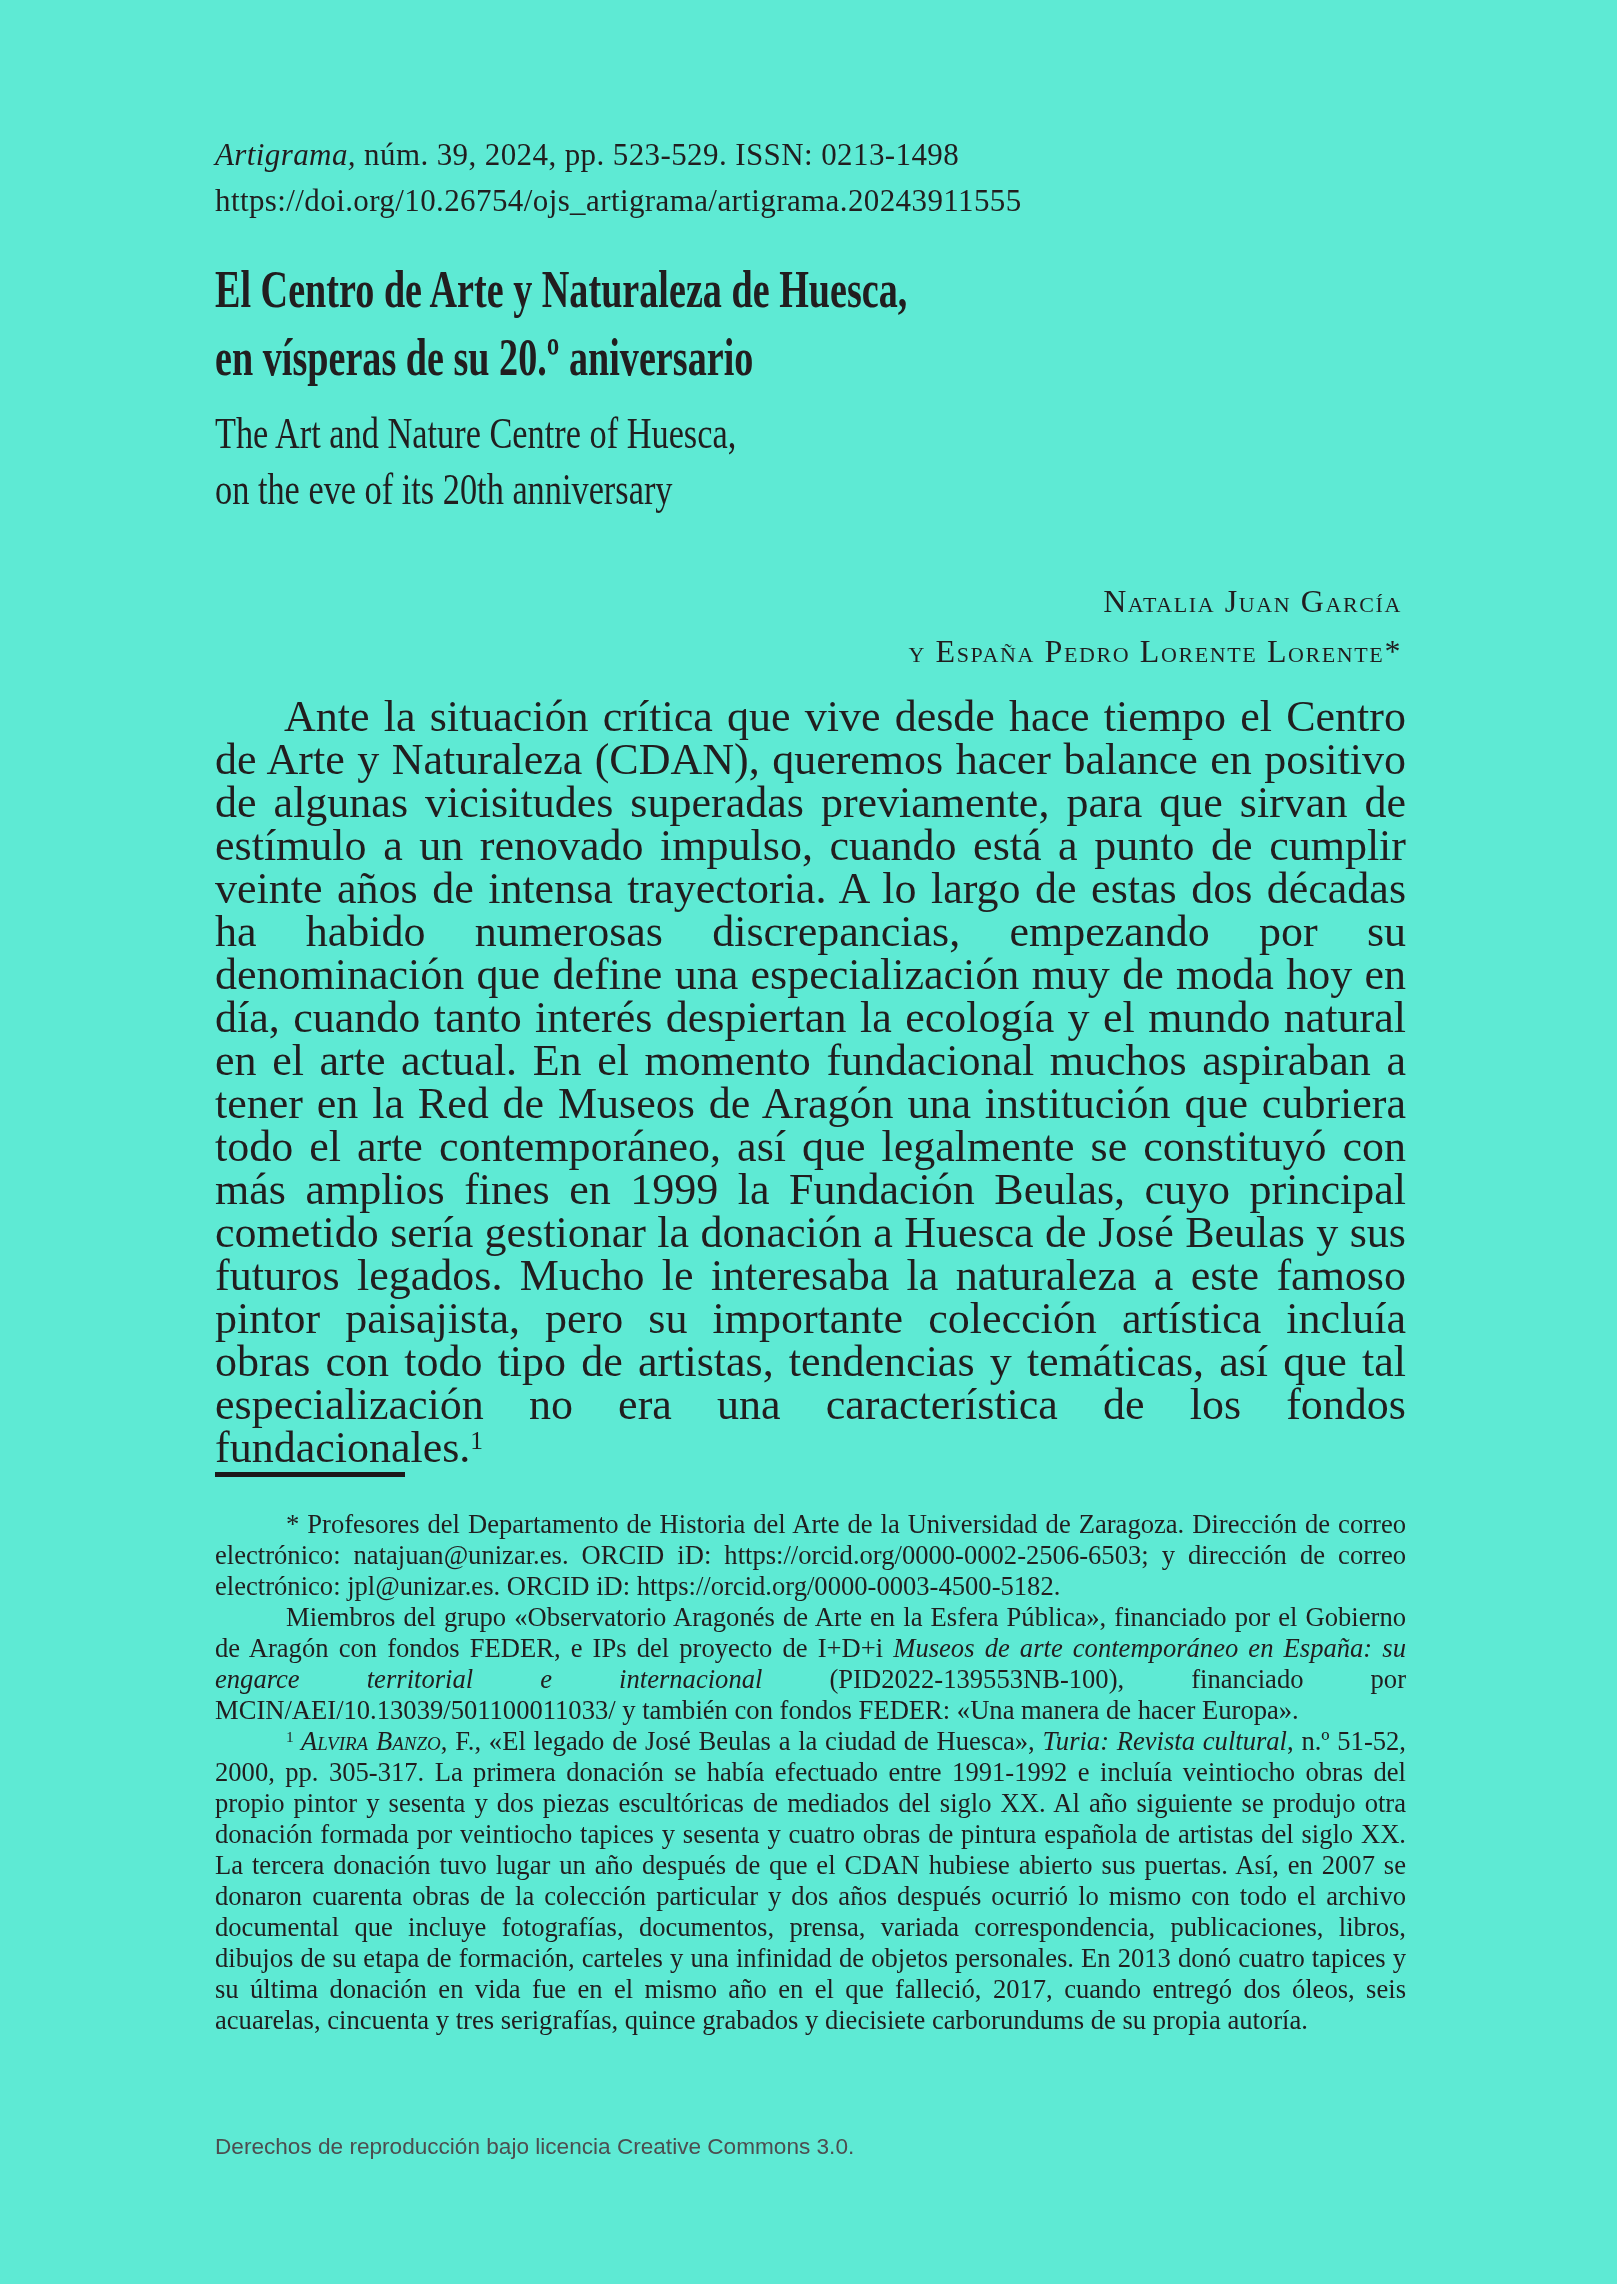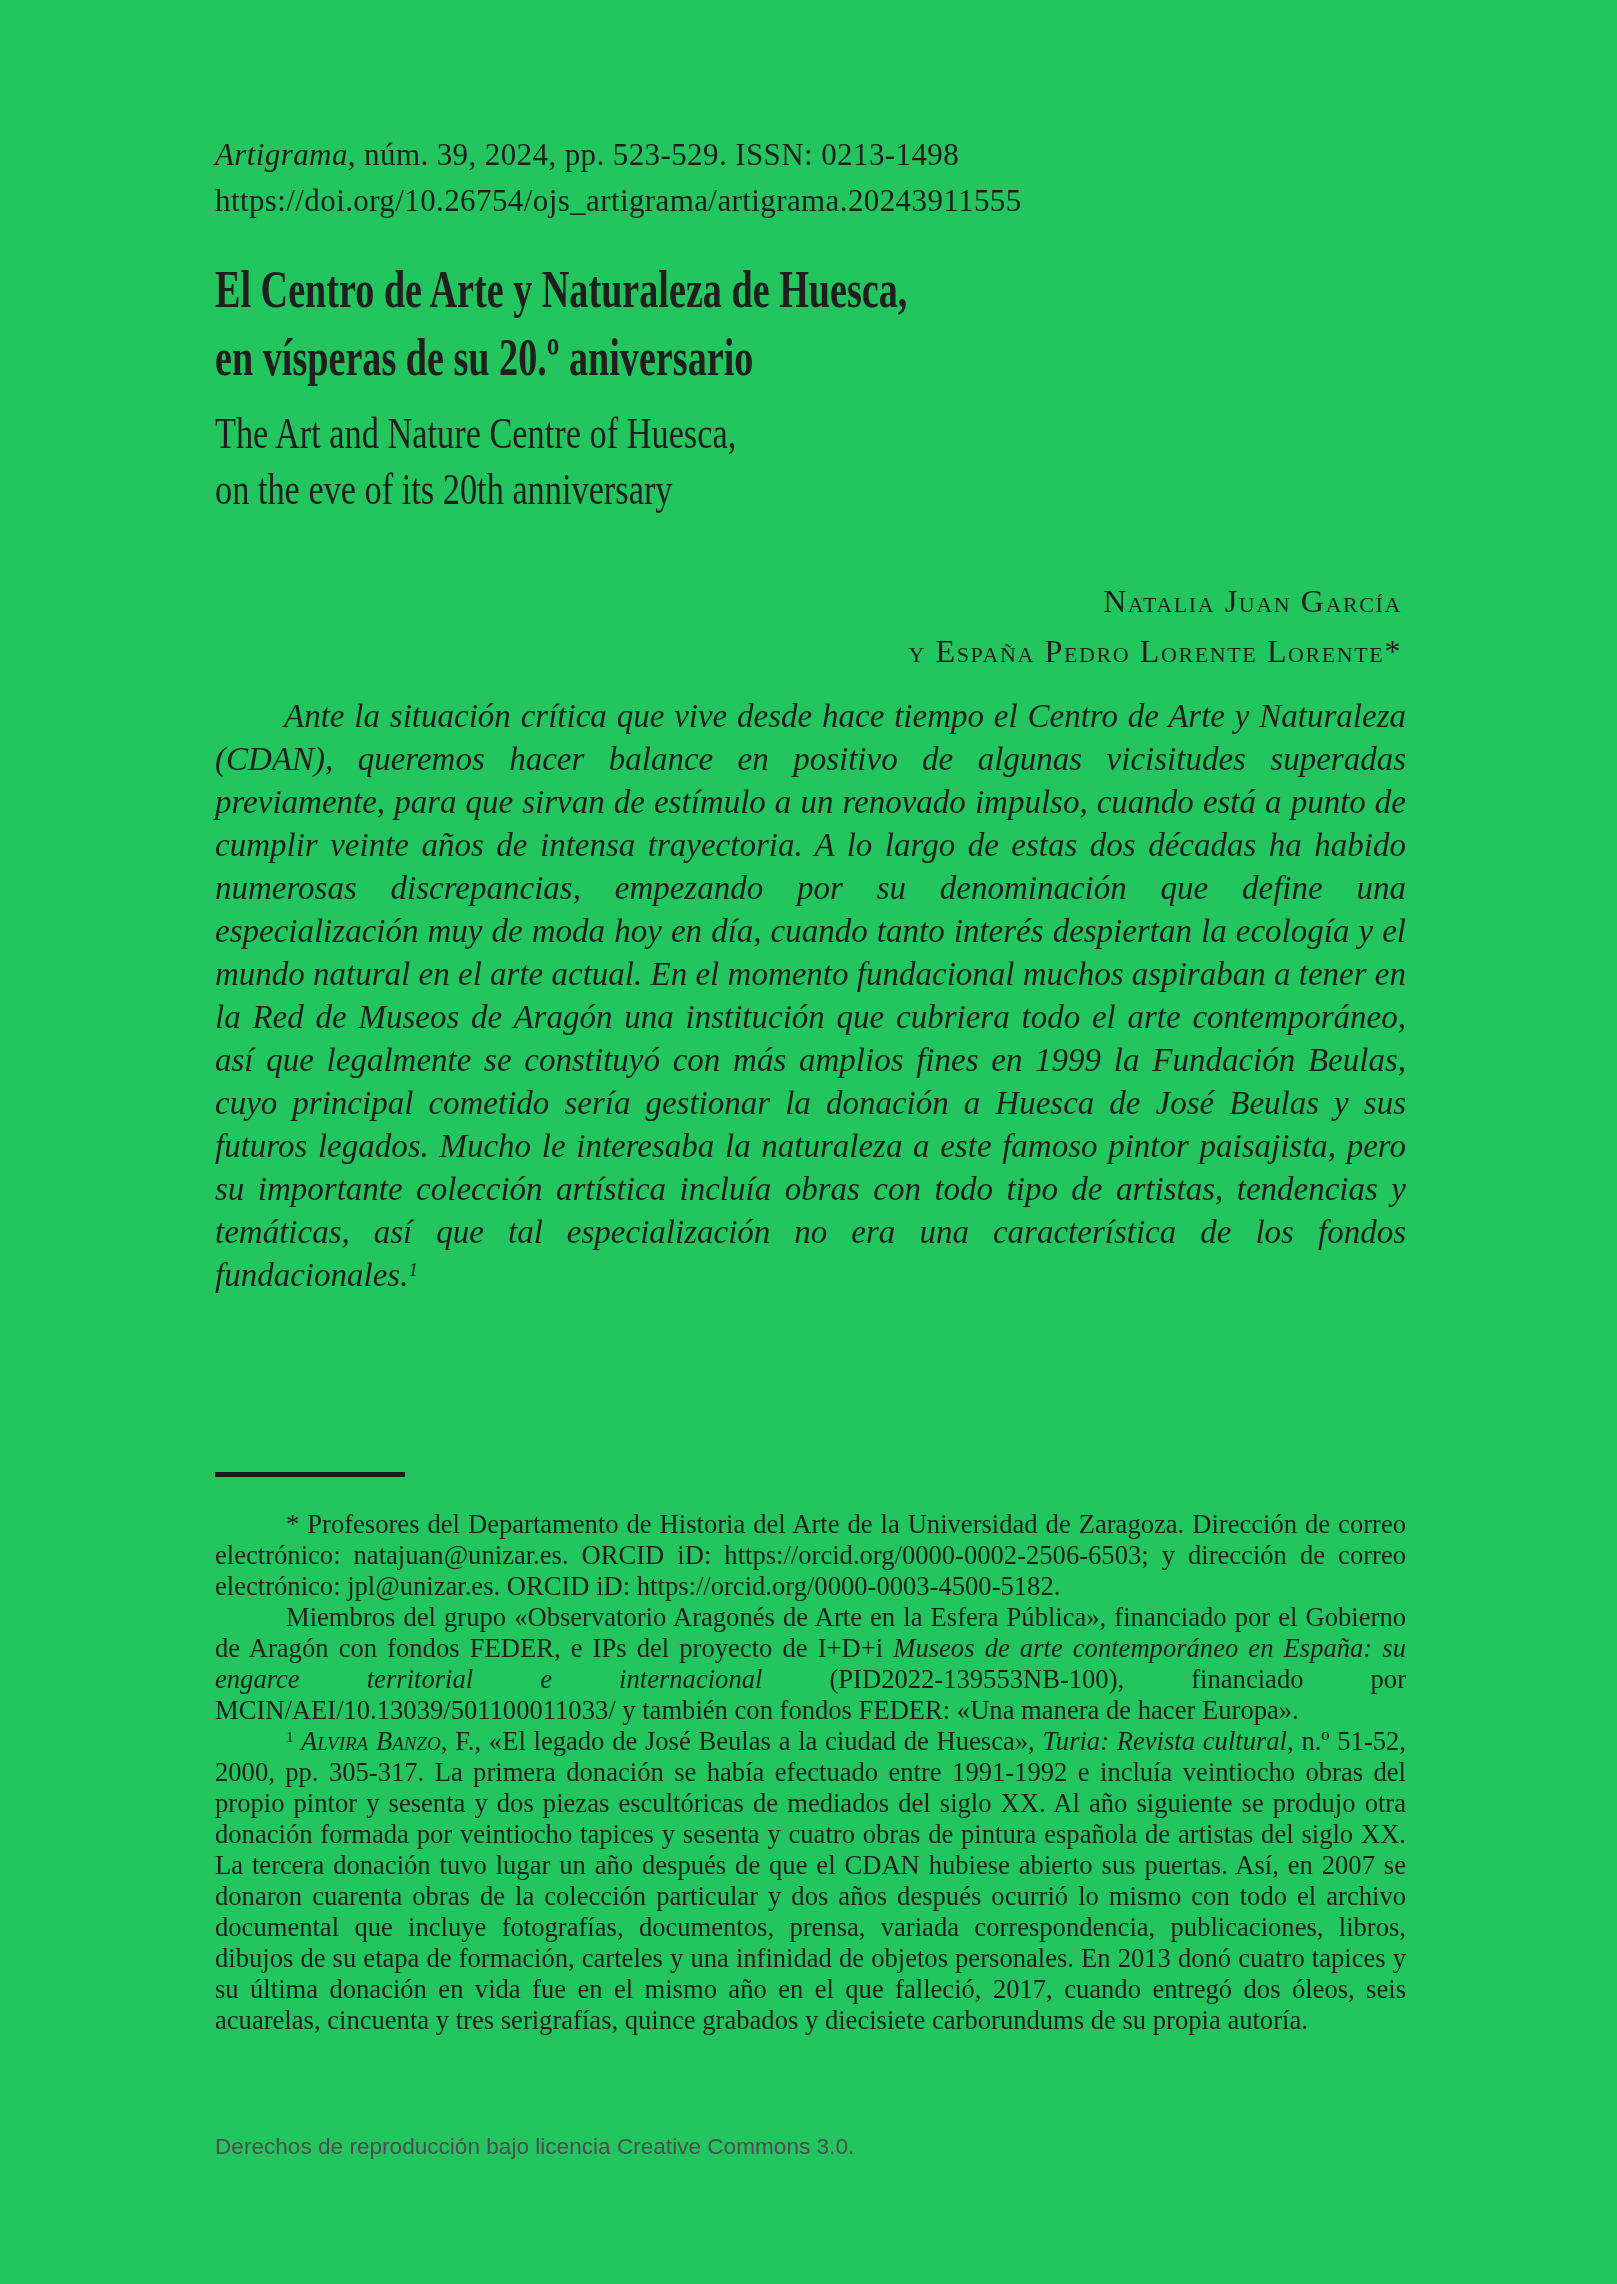--- a/index.html
+++ b/index.html
@@ -4,21 +4,21 @@
 <style>
   html, body {
     margin: 0;
     padding: 0;
     background: #ffffff;
   }
   .page {
     position: relative;
     width: 1618px;
     height: 2284px;
-    background: #22c55e;
+    background: #5eead4;
     color: #211e1f;
     font-family: "Liberation Serif", "DejaVu Serif", serif;
     overflow: hidden;
   }
   .abs { position: absolute; left: 215px; width: 1191px; }
 
   
   .header-block { top: 132px; font-size: 31px; line-height: 46px; letter-spacing: 0.4px; }
   .header-block p { margin: 0; }
 
@@ -53,25 +53,24 @@
     font-size: 32px;
     line-height: 46px;
     letter-spacing: 1.6px;
   }
   .authors p { margin: 4px; }
 
   
   .body-par {
     top: 695px;
     margin: 0;
-    font-size: 33px;
+    font-size: 44px;
     line-height: 43px;
     text-align: justify;
     text-indent: 69px;
-    font-style: italic;
   }
 
   
   .fn-rule {
     position: absolute;
     left: 215px;
     top: 1472px;
     width: 190px;
     height: 4.8px;
     background: #1c191a;

